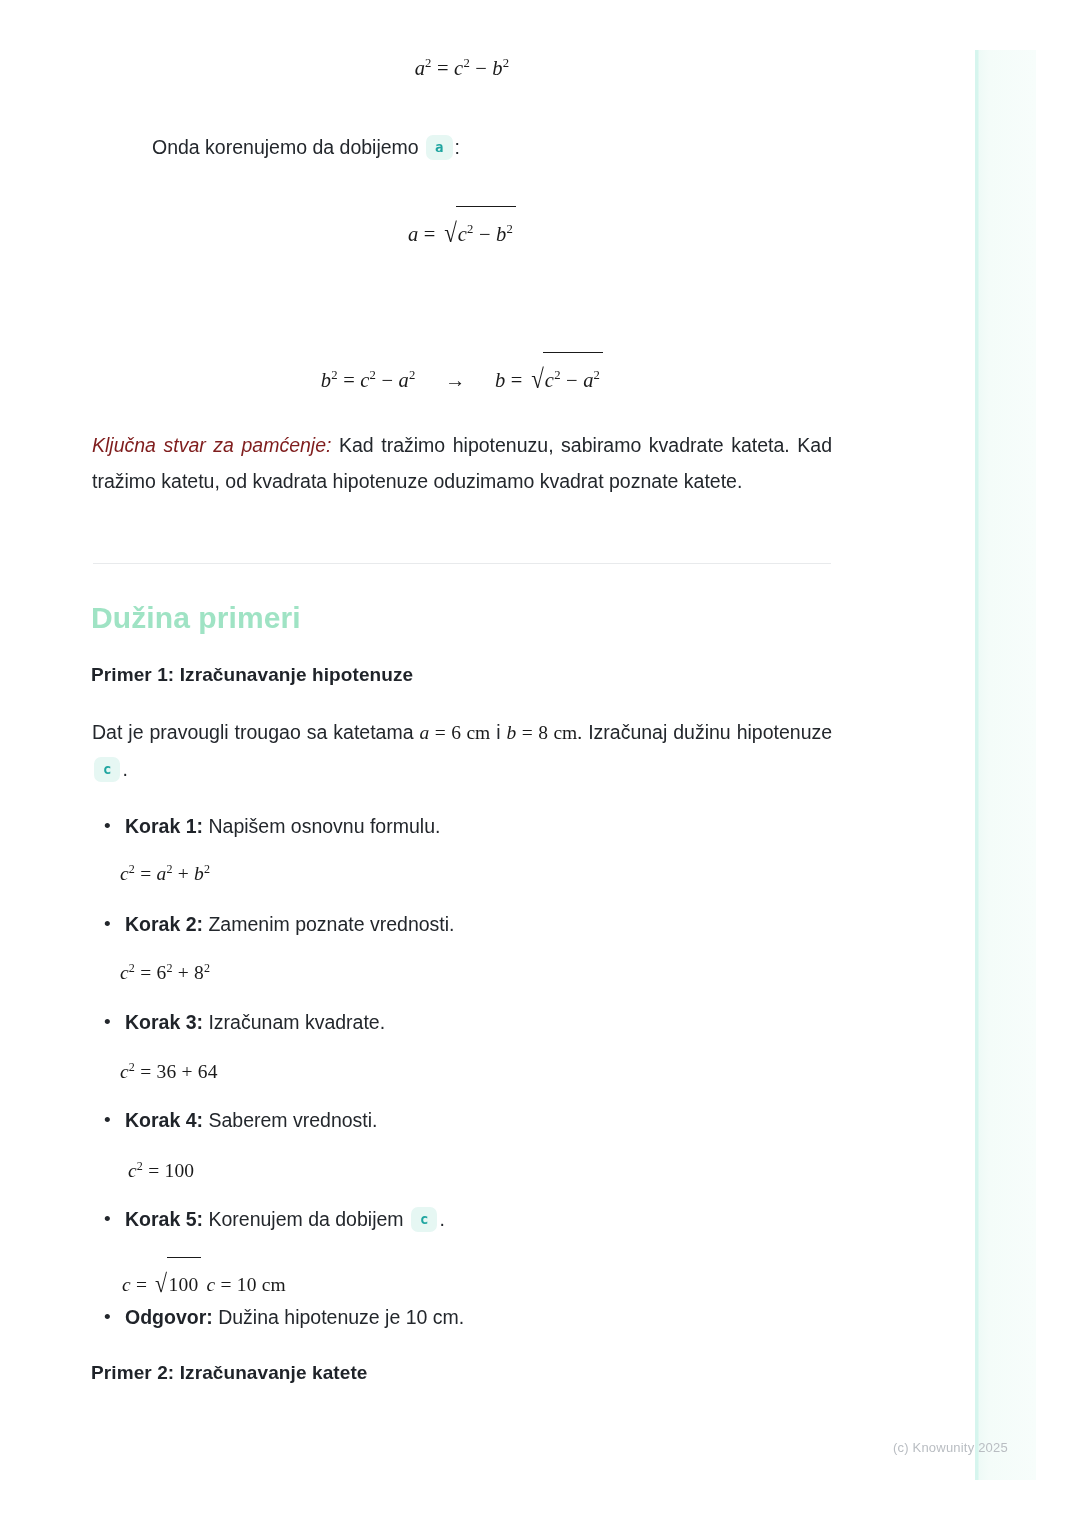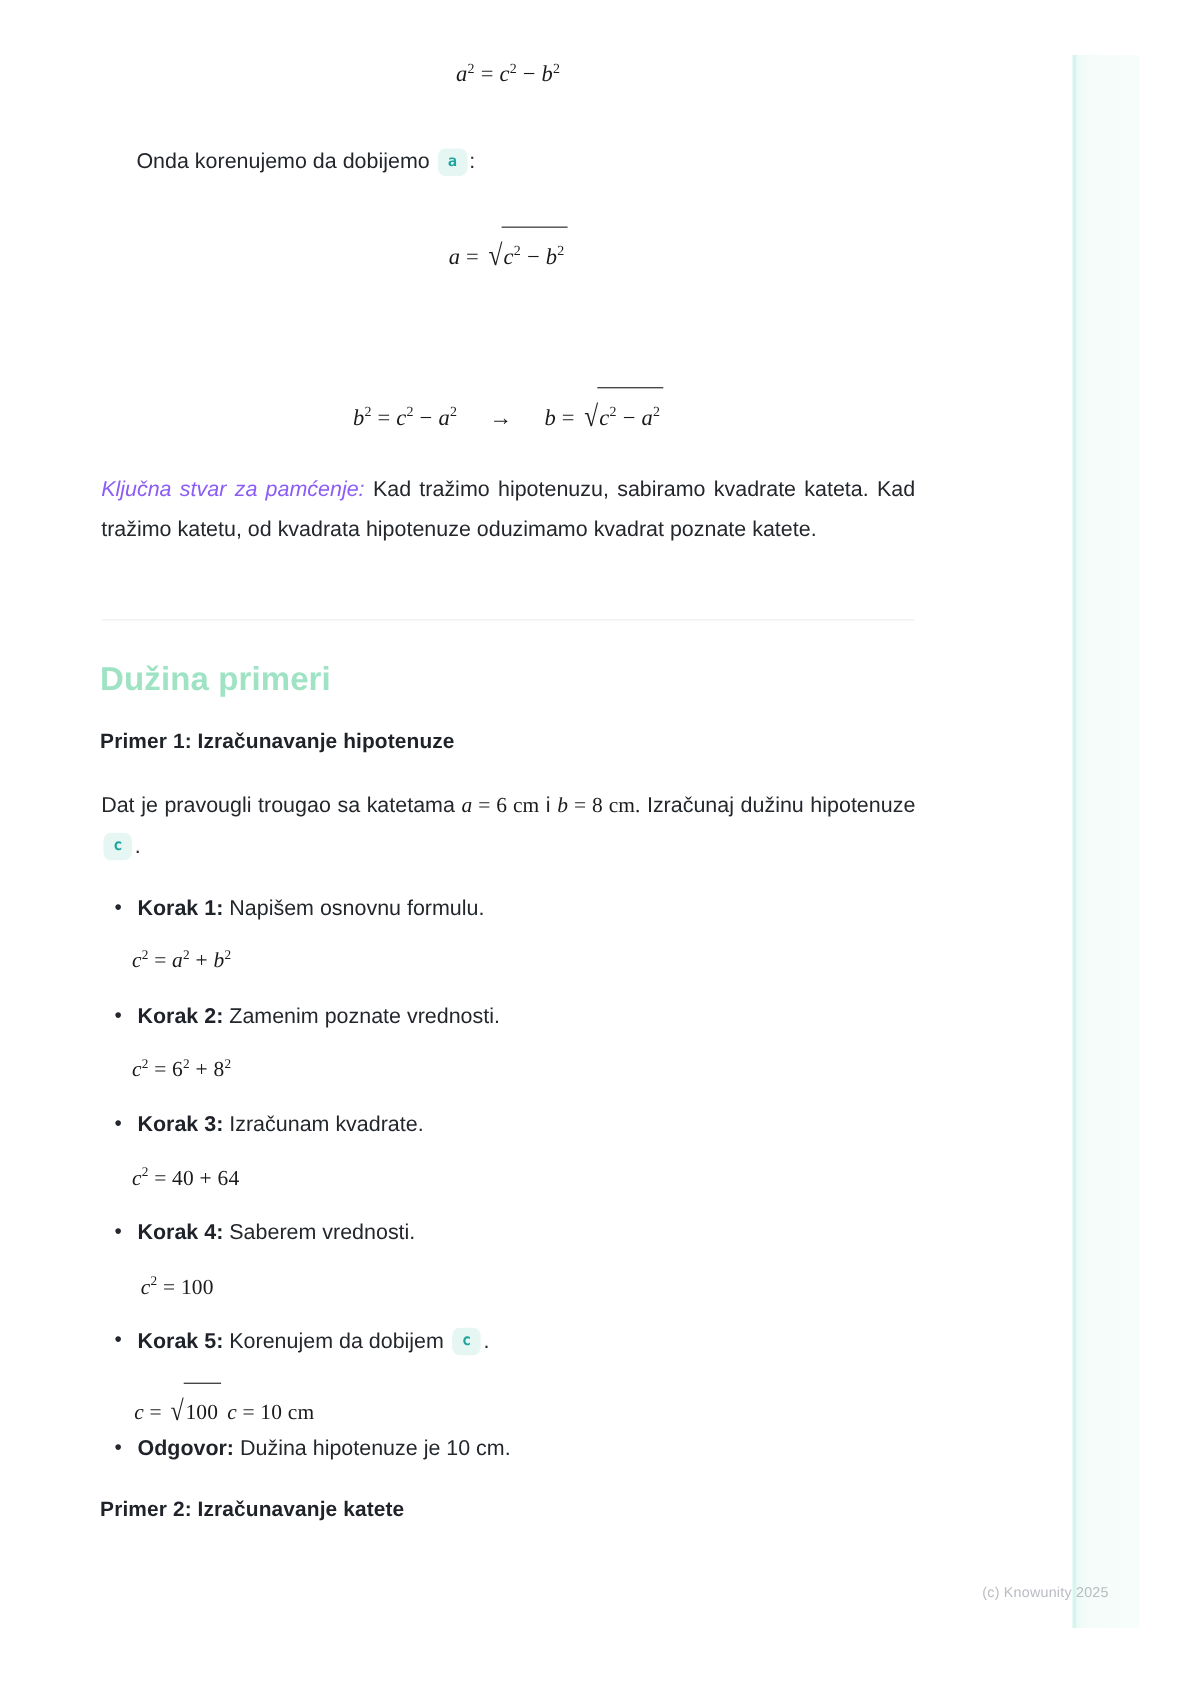--- a/index.html
+++ b/index.html
@@ -90,25 +90,25 @@
   }
 
   
   p.body {
     margin: 0;
     font-size: 19.5px;
     line-height: 36px;
     color: #23272c;
     text-align: justify;
   }
-  p.body.left { text-align: left; }
+  p.body.left { text-align: left; margin-left: 28px; }
 
   .ital-lead {
     font-style: italic;
-    color: #8b5cf6;
+    color: #7f1d1d;
   }
 
   
   .code-badge {
     display: inline-block;
     font-family: "DejaVu Sans Mono", "Liberation Mono", monospace;
     font-size: 14px;
     font-weight: 700;
     color: #1fa5a0;
     background: #e6f7f3;
@@ -263,21 +263,21 @@
   </div>
 
   <div class="abs step-row" style="left:92px; top:1007px; width:700px;">
     <span class="bullet">•</span>
     <b>Korak 3:</b><span> Izračunam kvadrate.</span>
   </div>
   <div class="abs mathblock mathblock-left" style="left:120px; top:1060px;">
     <span class="math">
       <span>c</span><sup class="expn">2</sup>
       <span class="op">=</span>
-      <span class="num">40</span>
+      <span class="num">36</span>
       <span class="op">+</span>
       <span class="num">64</span>
     </span>
   </div>
 
   <div class="abs step-row" style="left:92px; top:1105px; width:700px;">
     <span class="bullet">•</span>
     <b>Korak 4:</b><span> Saberem vrednosti.</span>
   </div>
   <div class="abs mathblock mathblock-left" style="left:128px; top:1159px;">

